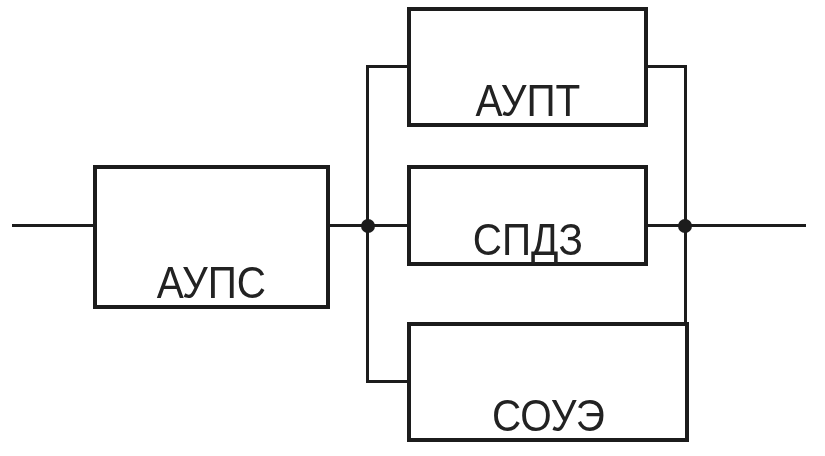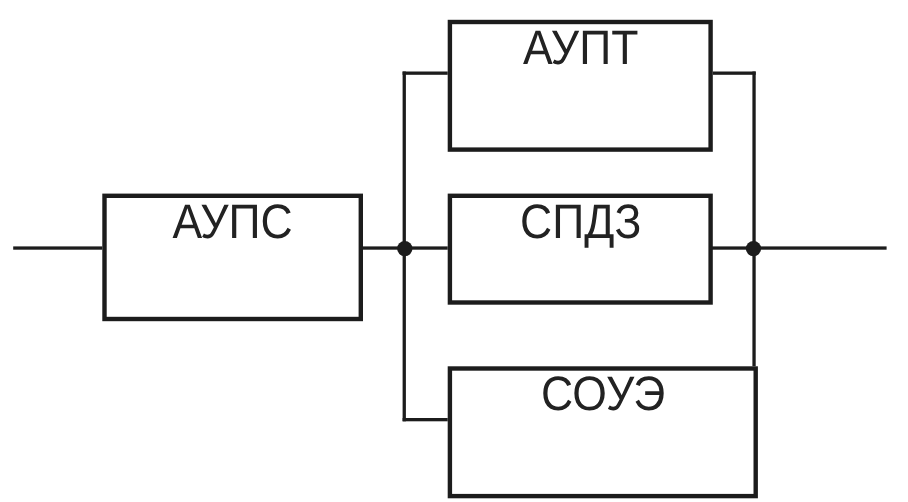--- a/index.html
+++ b/index.html
@@ -16,23 +16,22 @@
   }
   .wire{position:absolute;background:var(--line);}
   .wire.h{height:3px;}
   .wire.v{width:3px;}
   .block{
     position:absolute;
     box-sizing:border-box;
     border:4px solid var(--line);
     background:var(--bg);
     display:flex;
-    align-items:flex-start;
+    align-items:flex-end;
     justify-content:center;
-    margin-top:11px;
   }
   .block .label{
     color:#222;
     font-size:44px;
     line-height:1;
     letter-spacing:0px;
     white-space:nowrap;
     transform:scaleX(0.92);
   }
   .dot{
@@ -42,21 +41,21 @@
     background:var(--line);
   }
 </style>
 </head>
 <body>
 
 <div class="canvas">
 
   <div class="wire h" style="left:12px;top:224px;width:83px"></div>
 
-  <div class="block" style="left:93px;top:165px;width:237px;height:116px">
+  <div class="block" style="left:93px;top:165px;width:237px;height:144px">
     <span class="label">АУПС</span>
   </div>
 
   <div class="wire h" style="left:328px;top:224px;width:82px"></div>
 
   <div class="wire v" style="left:366px;top:65px;height:318px"></div>
 
   <div class="wire v" style="left:684px;top:65px;height:318px"></div>
 
   <div class="wire h" style="left:366px;top:65px;width:44px"></div>

